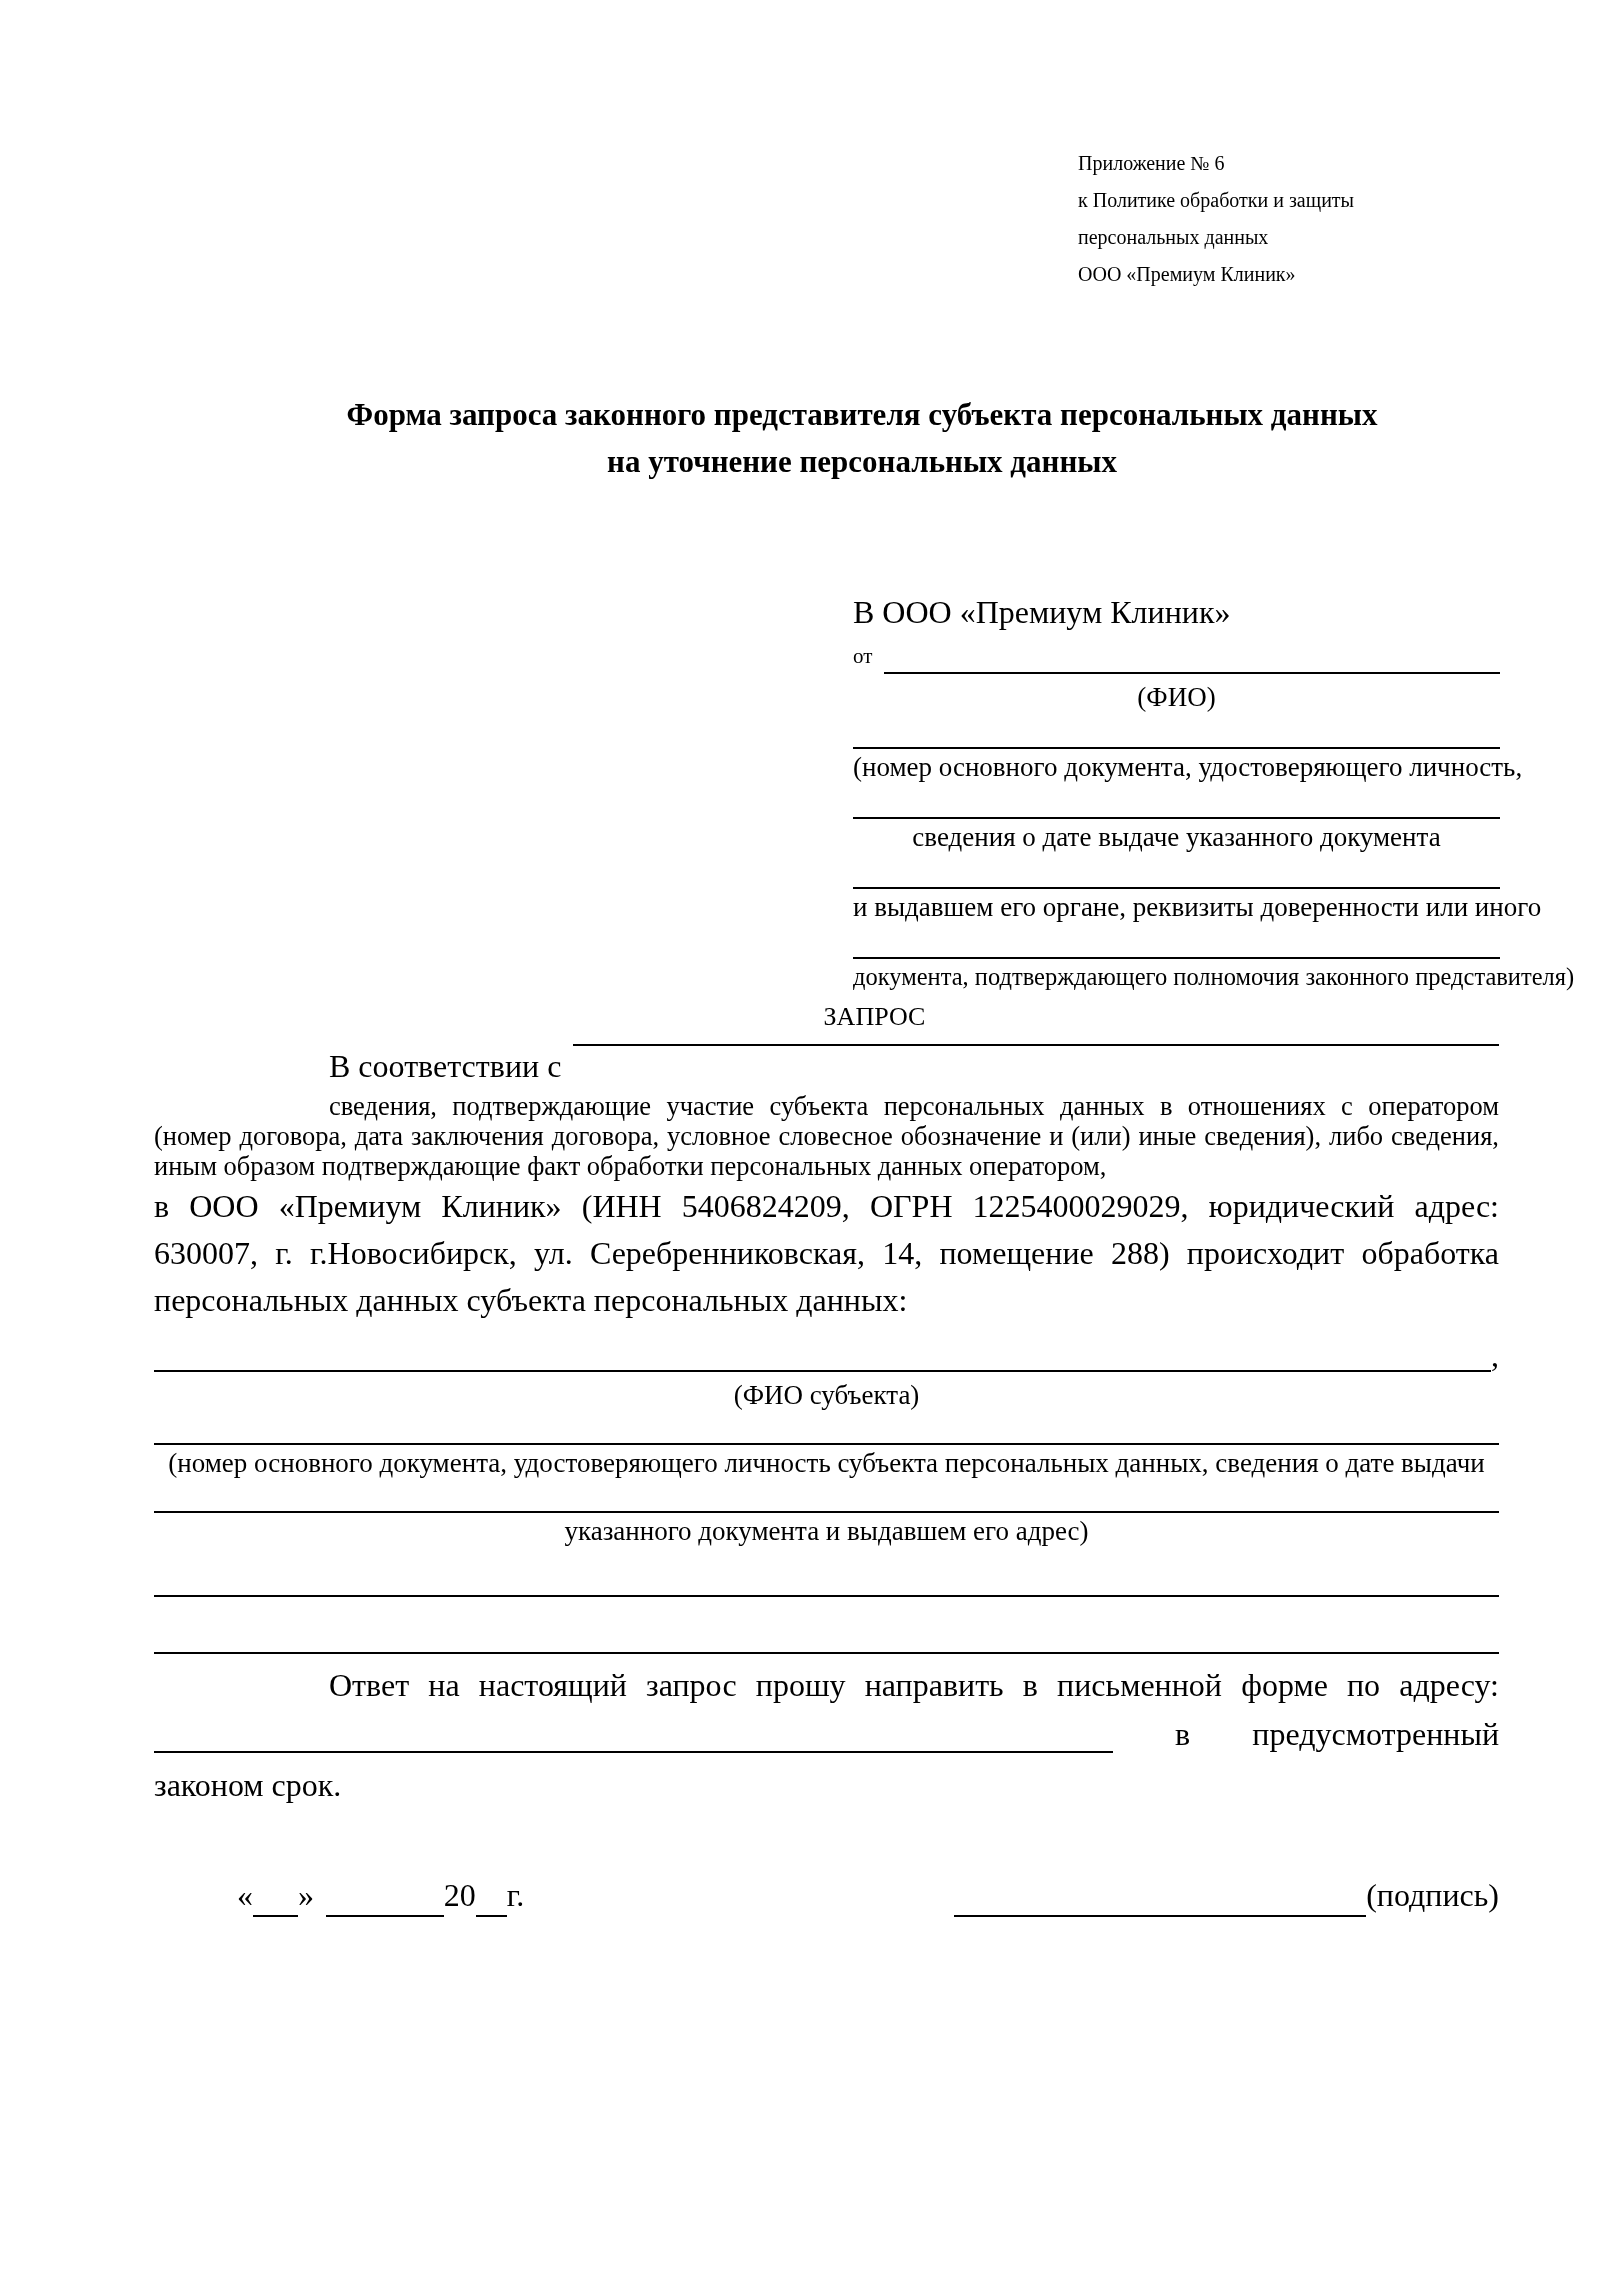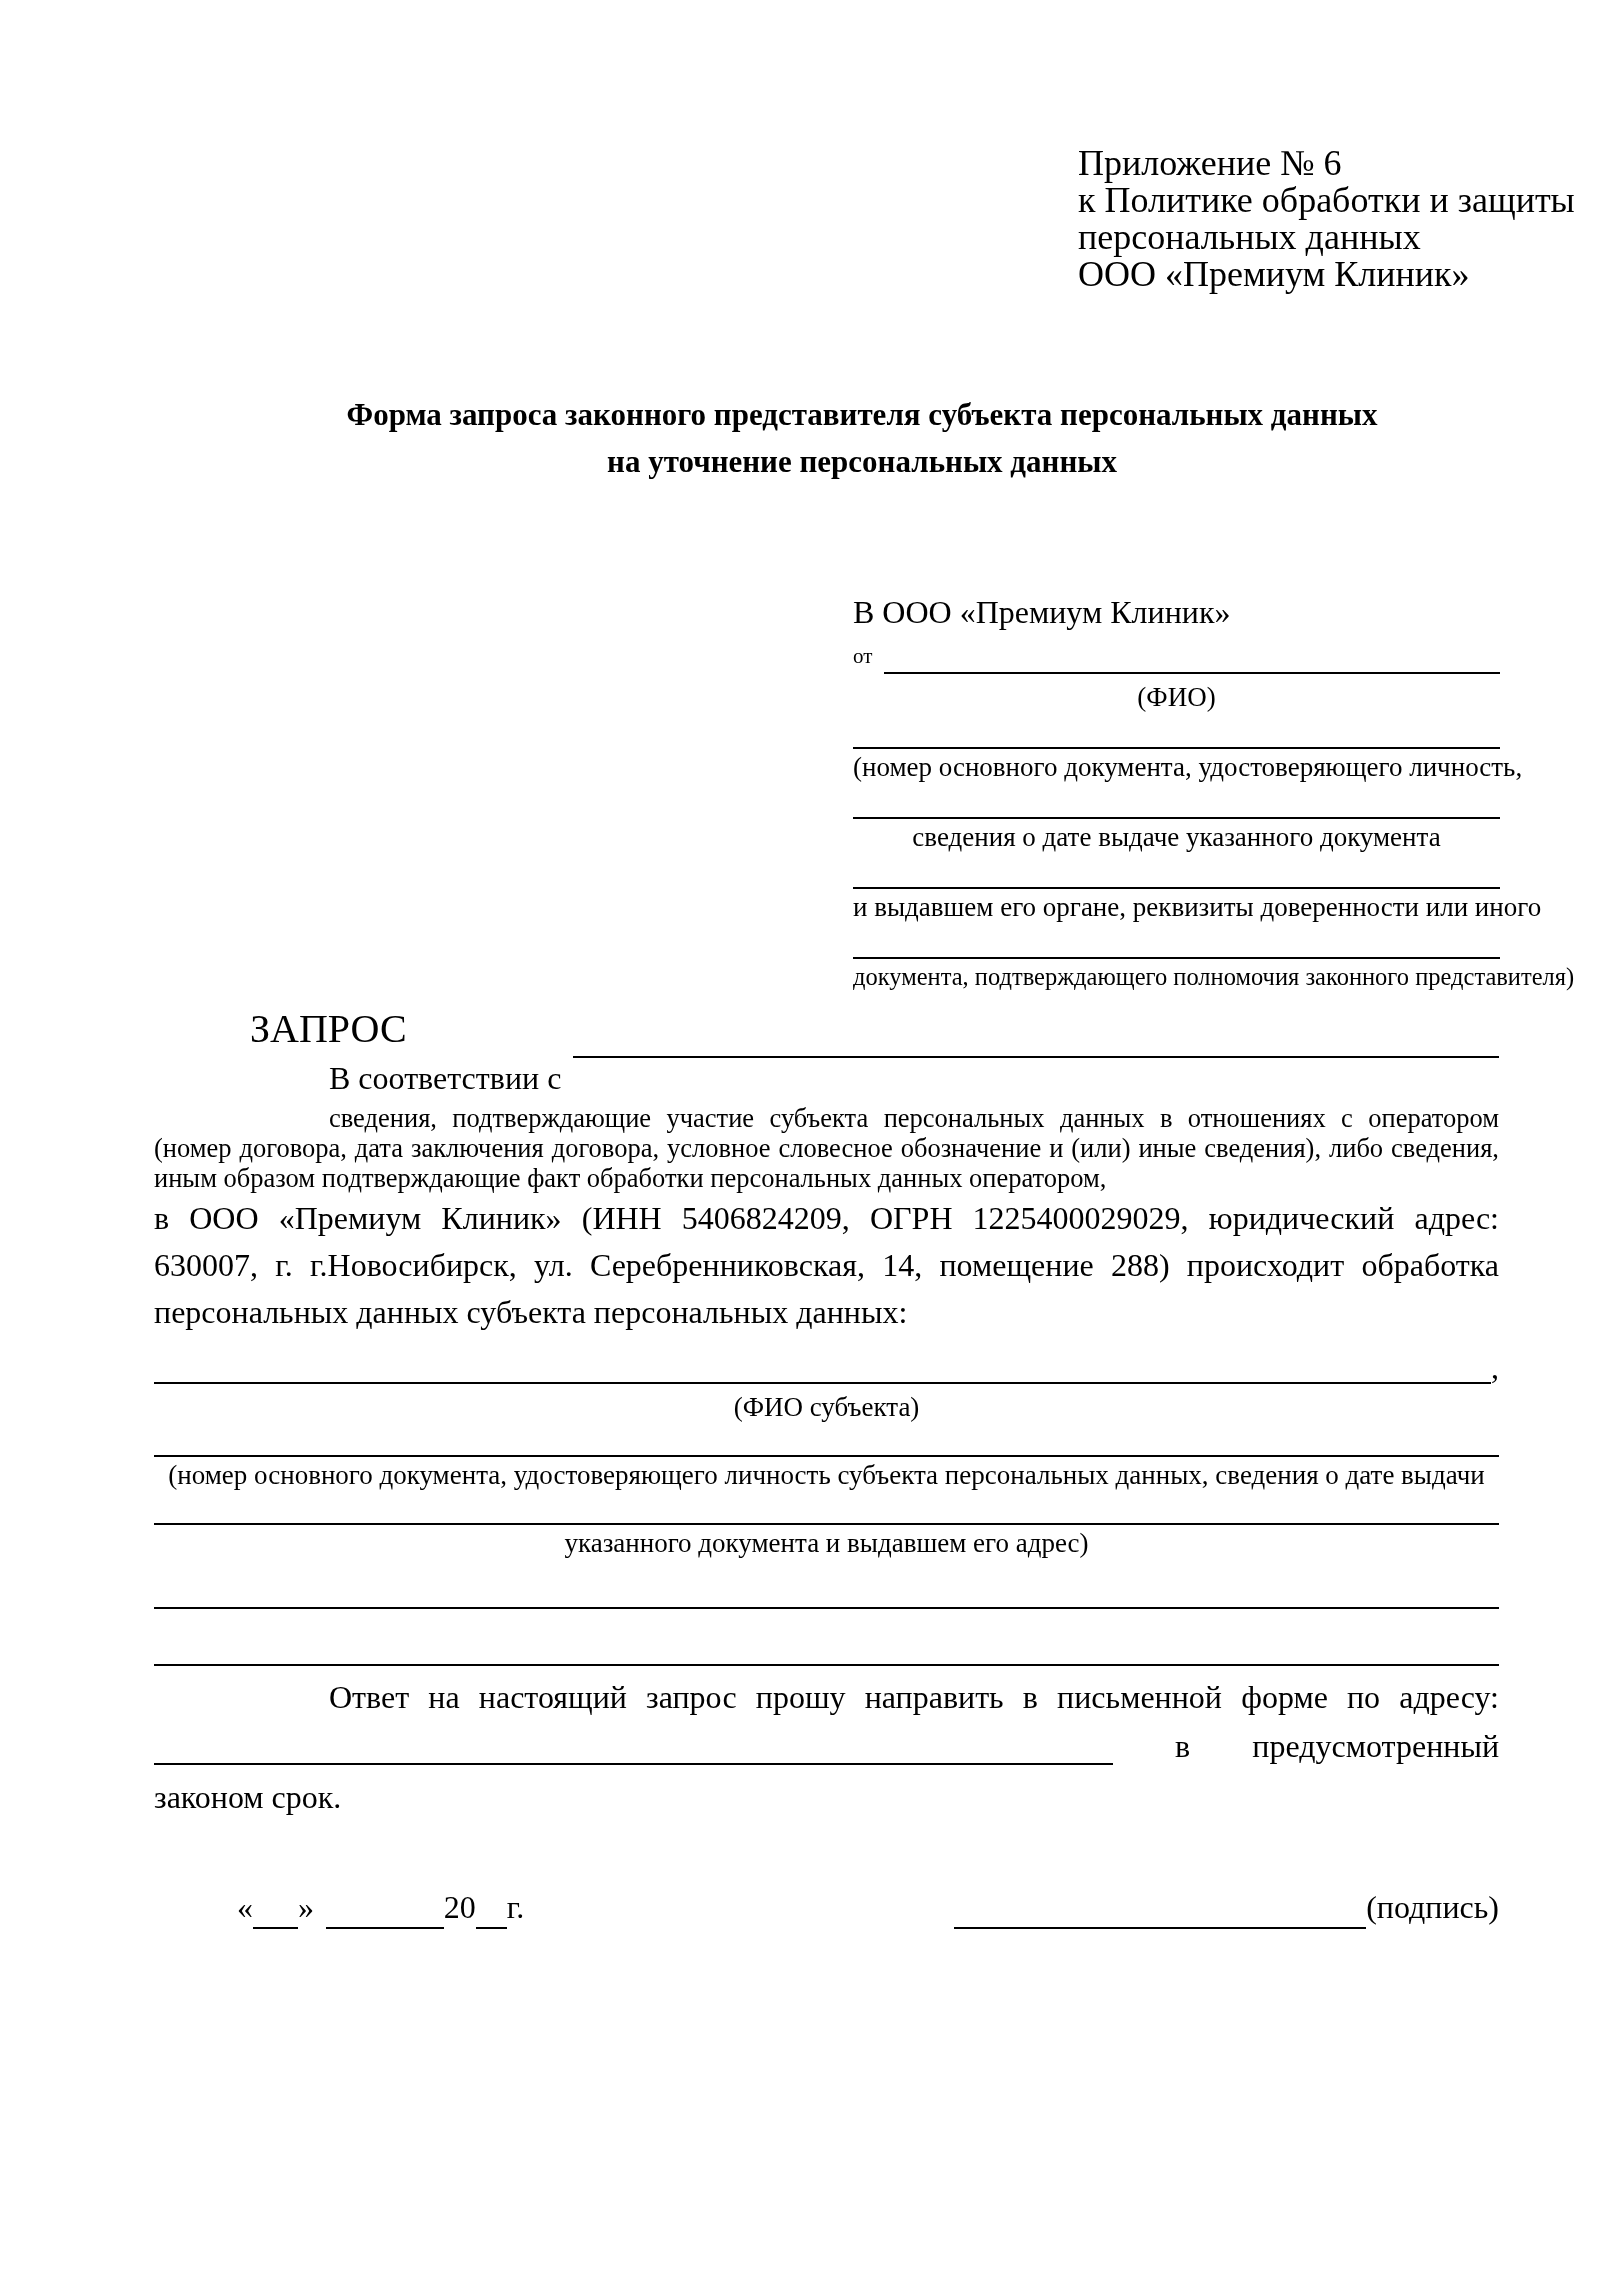--- a/index.html
+++ b/index.html
@@ -13,31 +13,31 @@
     box-sizing:border-box;
     padding:145px 122px 0 154px;
     overflow:hidden;
   }
   
   .rule { border-bottom:2.9px solid #000; height:0; }
   .fill { flex:1 1 auto; border-bottom:2.9px solid #000; margin:0 0 4.9px 11.8px; }
   .iu   { display:inline-block; border-bottom:2.9px solid #000; height:29px; vertical-align:bottom; }
   .cap  { font-size:27px; line-height:29px; text-align:center; white-space:nowrap; margin-top:3.9px; }
   
-  .appendix { margin-left:924px; width:431px; font-size:36px; line-height:37px; white-space:nowrap; }
+  .appendix { margin-left:924px; width:431px; font-size:20px; line-height:37px; white-space:nowrap; }
   
   .doc-title { margin-top:98px; padding-left:71px; text-align:center; font-weight:bold; font-size:31px; line-height:47px; }
   
   .addressee { margin-top:106px; margin-left:699px; width:647px; }
   .addressee .to-line   { font-size:32px; line-height:43px; white-space:nowrap; }
   .addressee .from-line { display:flex; align-items:flex-end; font-size:21px; line-height:45px; }
   .addressee .field { margin-top:35px; }
   .addressee .cap-last { font-size:24.5px;font-family:Liberation Serif, serif; }
   
-  .zapros { margin-top:16px; padding-left:96px; font-size:40px; line-height:43px; }
+  .zapros { margin-top:4px; padding-left:96px; text-align:center; font-size:26px; line-height:43px; }
   .accordance { margin-top:5.9px; display:flex; align-items:flex-start; font-size:32px; line-height:45px; padding-left:175px; }
   .footnote { margin:2px 0 0 0; font-size:26.5px; line-height:30px; text-align:justify; text-indent:175px; }
   .para-justify { margin:2px 0 0 0; font-size:32px; line-height:47px; text-align:justify; }
   .comma-row { display:flex; align-items:flex-end; font-size:32px; line-height:43px; margin-top:9.8px; }
   .wide-field { margin-top:33px; }
   
   .blank-rule-1 { margin-top:49px; }
   .blank-rule-2 { margin-top:55px; }
   .answer-line { margin-top:7.8px; font-size:32px; line-height:47px; text-align:justify; text-align-last:justify; }
   .answer-line .indent-spacer { display:inline-block; width:175px; }

